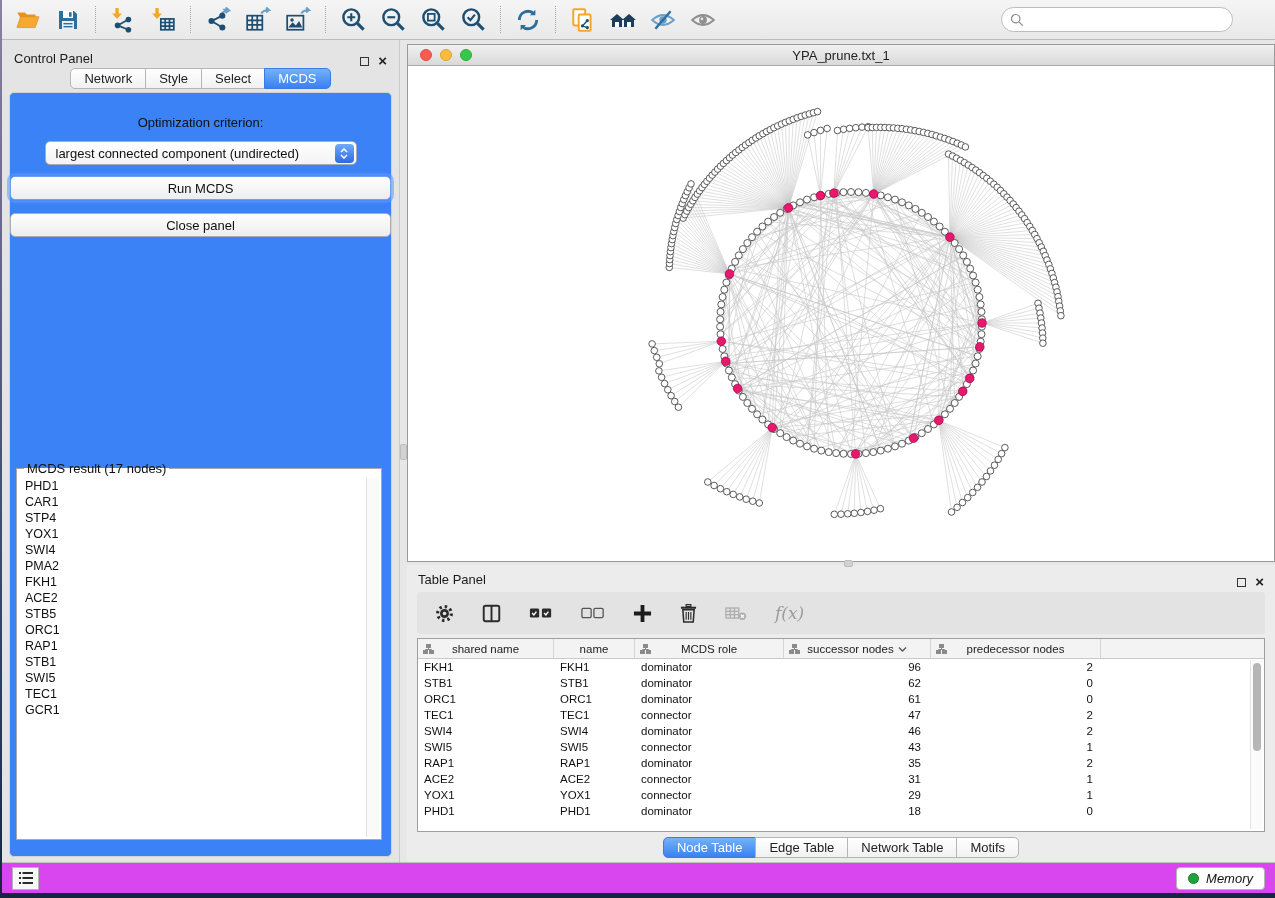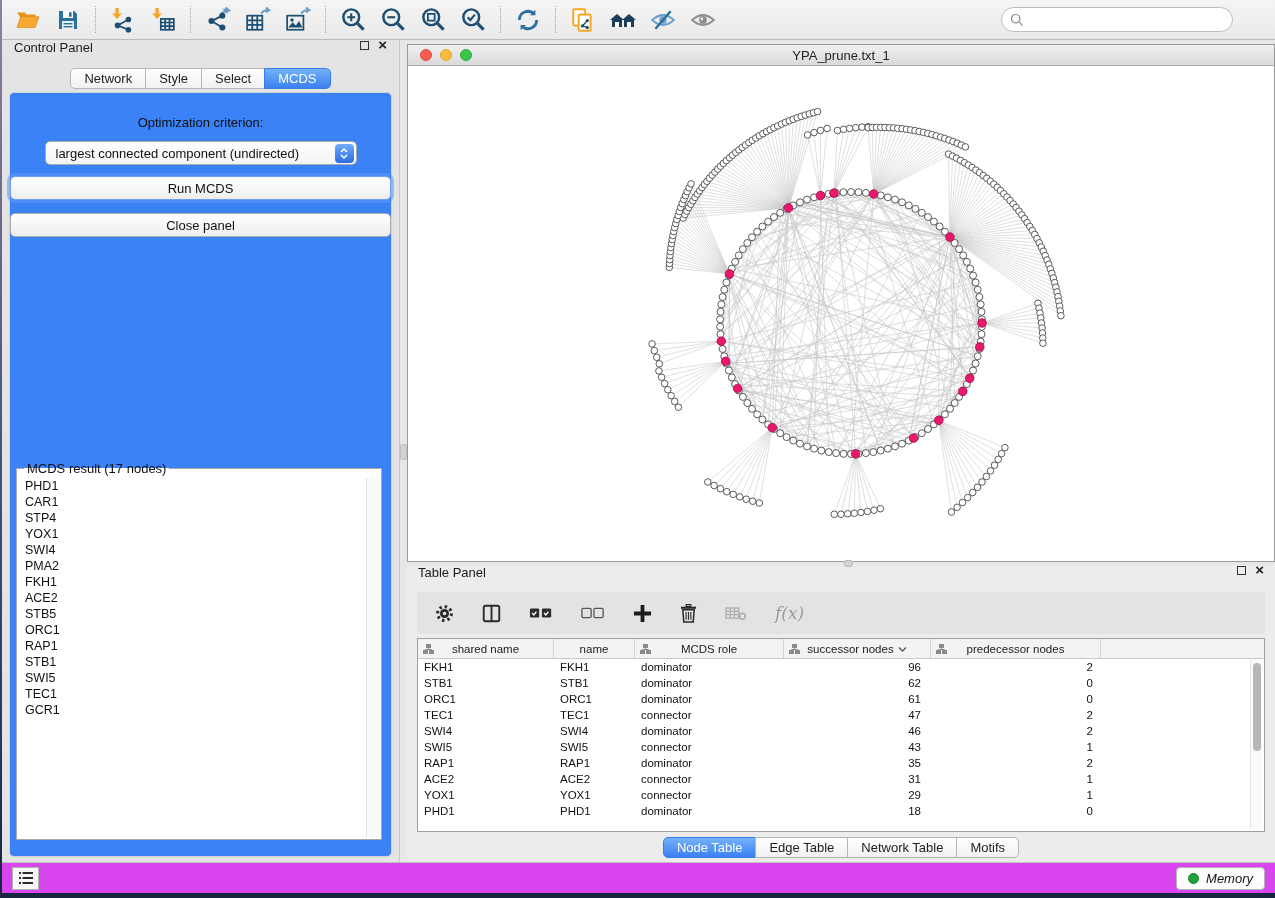--- a/index.html
+++ b/index.html
@@ -19,21 +19,21 @@
   .search-box input { border:none; outline:none; flex:1; font-size:12px; margin-left:6px; background:transparent; }
 
   
   .main { flex:1; display:flex; min-height:0; }
   .left-panel { width:398px; flex:0 0 398px; background:#e4e4e4; position:relative; border-right:1px solid #c9c9c9; }
   .gutter-v { width:7px; flex:0 0 7px; background:#e7e7e7; position:relative; }
   .gutter-v .grip { position:absolute; top:404px; left:0px; width:7px; height:16px; background:#d2d2d2; border:1px solid #bdbdbd; border-radius:2px; }
   .right-col { flex:1; display:flex; flex-direction:column; background:#e7e7e7; padding-top:4px; min-width:0; }
 
   
-  .cp-header { height:26px; display:flex; align-items:flex-start; padding:0 12px; font-size:13px; color:#1b1b1b;gap:11px; }
+  .cp-header { height:26px; display:flex; align-items:flex-end; padding:0 12px; font-size:13px; color:#1b1b1b;gap:11px; }
   .win-ctrls { margin-left:auto; display:flex; align-items:center; gap:9px; }
   .float-box { width:9px; height:9px; border:1.5px solid #333; display:inline-block; }
   .close-x { font-size:15px; font-weight:bold; color:#222; line-height:10px; }
   .cp-tabs { position:relative; display:flex; justify-content:center; margin-top:2px; z-index:2; }
   .tab { height:21px; line-height:19px; padding:0 13px; background:linear-gradient(#fff,#f1f1f1);
     border:1px solid #b5b5b5; font-size:13px; color:#222; margin-left:-1px; }
   .tab:first-child { border-radius:5px 0 0 5px; margin-left:0; }
   .tab:last-child { border-radius:0 5px 5px 0; }
   .tab.active { background:linear-gradient(#74b2f8,#3a80f2); color:#fff; border-color:#3a7ce6; }
   .cp-body { position:absolute; left:7px; right:7px; top:52px; bottom:5px; background:#3b82f6;
@@ -62,21 +62,21 @@
   .light.red { background:#f95b51; border:1px solid #dd4f46; }
   .light.yellow { background:#fbbb3c; border:1px solid #dfa42e; }
   .light.green { background:#38c74a; border:1px solid #2dab3d; }
   .net-canvas { flex:1; background:#fff; position:relative; overflow:hidden; }
   .net-canvas svg { display:block; }
   .gutter-h { height:3px; flex:0 0 3px; position:relative; }
   .gutter-h .grip { position:absolute; left:437px; top:-2px; width:9px; height:7px; background:#d2d2d2; border:1px solid #bdbdbd; border-radius:2px; }
 
   
   .table-panel { flex:1; display:flex; flex-direction:column; background:#ececec; min-height:0; }
-  .tp-header { height:22px; flex:0 0 22px; display:flex; align-items:flex-start; padding:0 11px; font-size:13px; color:#1b1b1b; }
+  .tp-header { height:22px; flex:0 0 22px; display:flex; align-items:flex-end; padding:0 11px; font-size:13px; color:#1b1b1b; }
   .tp-toolbar { margin:5px 10px 4px; height:42px; flex:0 0 42px; background:#e3e3e3; border-radius:3px;
     display:flex; align-items:center; gap:28px; padding:0 18px; }
   .tp-tool { display:flex; align-items:center; justify-content:center; }
   .fx-label { font-family:"DejaVu Serif", serif; font-style:italic; font-size:17px; color:#9b9b9b; }
   .tp-table-wrap { margin:0 10px; flex:1; border:1px solid #9f9f9f; background:#fff; display:flex; flex-direction:column; position:relative; overflow:hidden; min-height:0; }
   .tp-head-row { display:flex; height:20px; flex:0 0 20px; background:#f3f3f3; border-bottom:1px solid #c9c9c9; font-size:11.5px; color:#222; }
   .tp-col { position:relative; display:flex; align-items:center; justify-content:center; gap:4px; border-right:1px solid #d6d6d6; }
   .tp-col .colicon { position:absolute; left:5px; top:5px; }
   .tp-body { flex:1; position:relative; font-size:11.5px; color:#111; overflow:hidden; }
   .tp-row { display:flex; height:16px; line-height:16px; }

